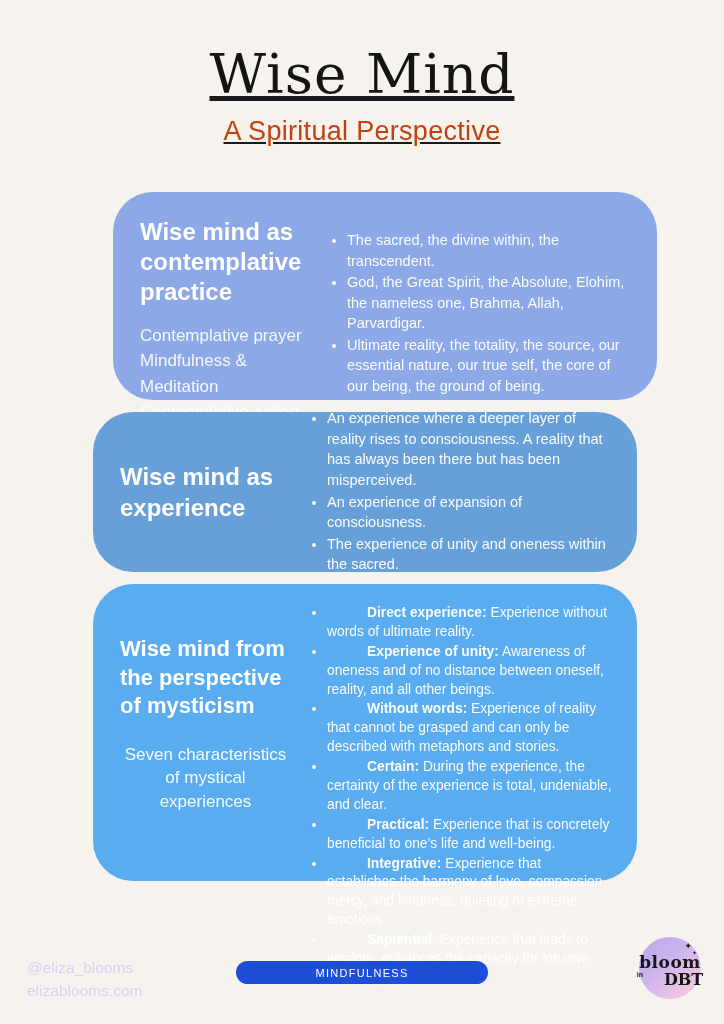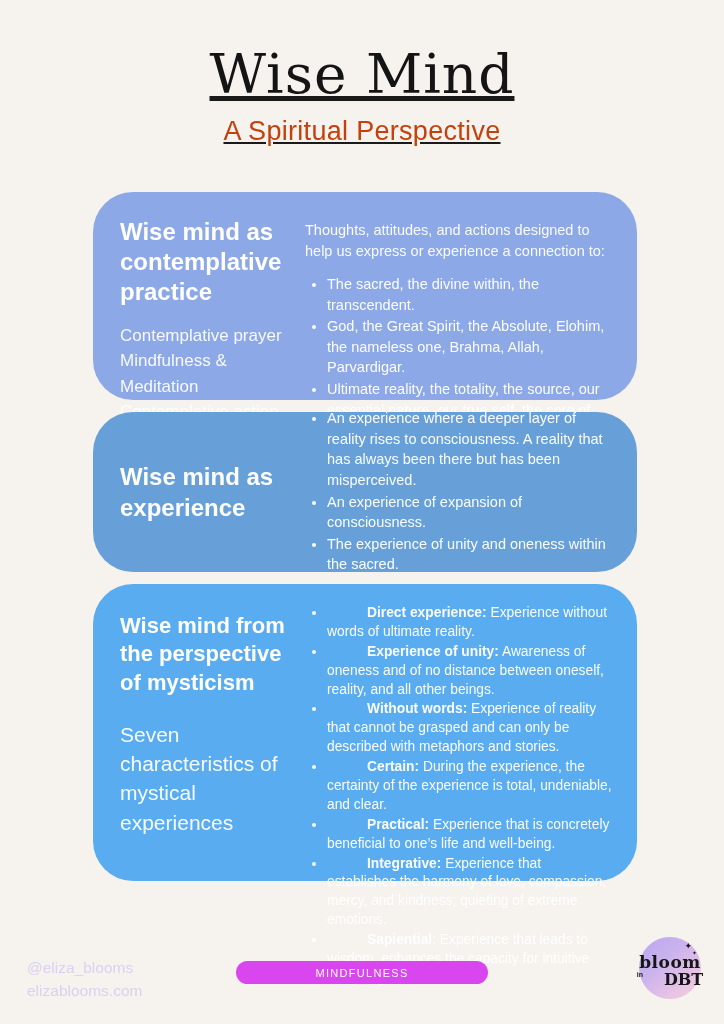--- a/index.html
+++ b/index.html
@@ -44,50 +44,50 @@
   }
   .card {
     border-radius: 40px;
     color: #ffffff;
     display: flex;
     width: 544px;
   }
   .card-left { width: 185px; flex: 0 0 185px; }
   .card-right { flex: 1; min-width: 0; }
 
-  .card1 { background: #8CA8E6; height: 208px; padding: 25px 26px 22px 27px; }
+  .card1 { background: #8CA8E6; height: 208px; padding: 25px 26px 22px 27px; margin-left: 20px; }
   .card1 .card-heading { font-size: 24px; font-weight: 700; line-height: 1.26; }
   .practice-list { margin-top: 15px; font-size: 17px; line-height: 1.5; color: rgba(255,255,255,0.93); list-style: none; }
   .card1 .intro { font-size: 14.5px; line-height: 1.42; color: rgba(255,255,255,0.95); padding-top: 3px; }
   .bullets { margin-top: 13px; padding-left: 22px; font-size: 14.5px; line-height: 1.42; color: rgba(255,255,255,0.97); }
   .bullets li { margin-bottom: 1px; }
 
   .card2 { background: #67A0D8; height: 160px; padding: 20px 26px 20px 27px; align-items: center; }
   .card2 .card-heading { font-size: 24px; font-weight: 700; line-height: 1.3; }
   .card2 .bullets { margin-top: 0; }
 
   .card3 { background: #59ACF0; height: 297px; padding: 18px 24px 16px 27px; }
   .card3 .card-left { align-self: center; padding-bottom: 18px; }
   .card3 .card-heading { font-size: 22px; font-weight: 700; line-height: 1.3; }
-  .card3 .sub-heading { margin-top: 22px; font-size: 21px; line-height: 1.4; text-align: left; color: rgba(255,255,255,0.95); padding-right: 14px; }
+  .card3 .sub-heading { margin-top: 22px; font-size: 17px; line-height: 1.4; text-align: center; color: rgba(255,255,255,0.95); padding-right: 14px; }
   .card3 .bullets { margin-top: 2px; font-size: 13.8px; line-height: 1.37; }
   .lead { font-weight: 700; margin-left: 40px; }
 
   
   .social { position: absolute; left: 27px; top: 957px; font-size: 15.5px; line-height: 1.48; color: #DCD0F3; }
   .social a { color: #DCD0F3; text-decoration: none; display: block; }
 
   .tag-pill {
     position: absolute;
     left: 236px;
     top: 961px;
     width: 252px;
     height: 23px;
     border-radius: 12px;
-    background: #d946ef;
+    background: #1d4ed8;
     color: #ffffff;
     font-size: 11px;
     font-weight: 500;
     letter-spacing: 1.3px;
     display: flex;
     align-items: center;
     justify-content: center;
   }
 
   .logo {
@@ -127,21 +127,20 @@
       <div class="card-left">
         <div class="card-heading">Wise mind as contemplative practice</div>
         <ul class="practice-list">
           <li>Contemplative prayer</li>
           <li>Mindfulness &amp; Meditation</li>
           <li>Contemplative action</li>
           <li>Centering prayer</li>
         </ul>
       </div>
       <div class="card-right">
-        <div class="intro">Thoughts, attitudes, and actions designed to help us express or experience a connection to:</div>
         <ul class="bullets">
           <li>The sacred, the divine within, the transcendent.</li>
           <li>God, the Great Spirit, the Absolute, Elohim, the nameless one, Brahma, Allah, Parvardigar.</li>
           <li>Ultimate reality, the totality, the source, our essential nature, our true self, the core of our being, the ground of being.</li>
         </ul>
       </div>
     </div>
 
     <div class="card card2">
       <div class="card-left">

